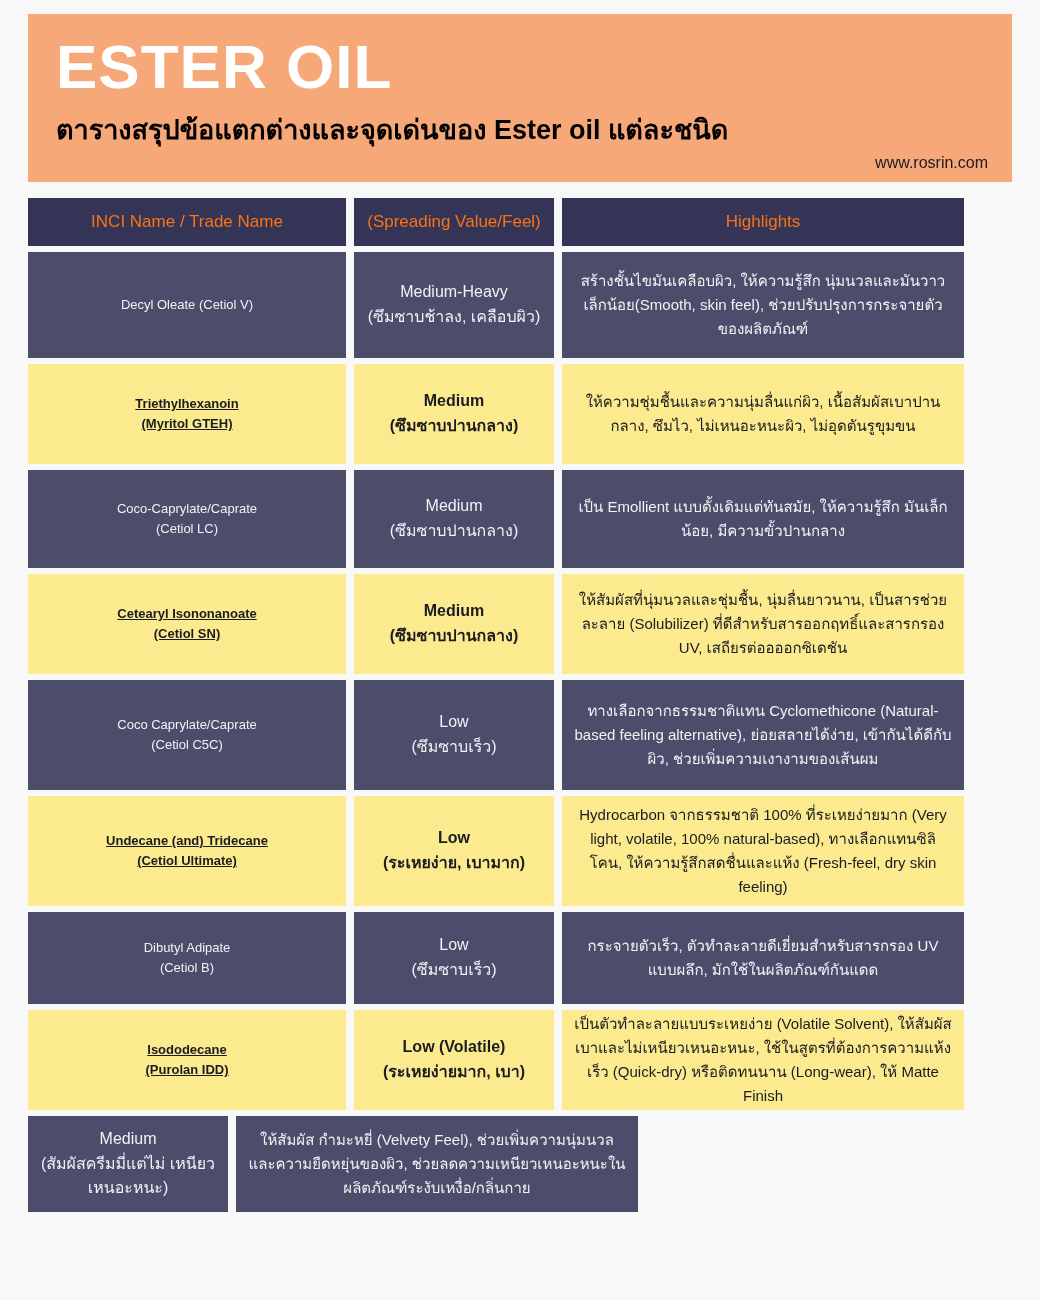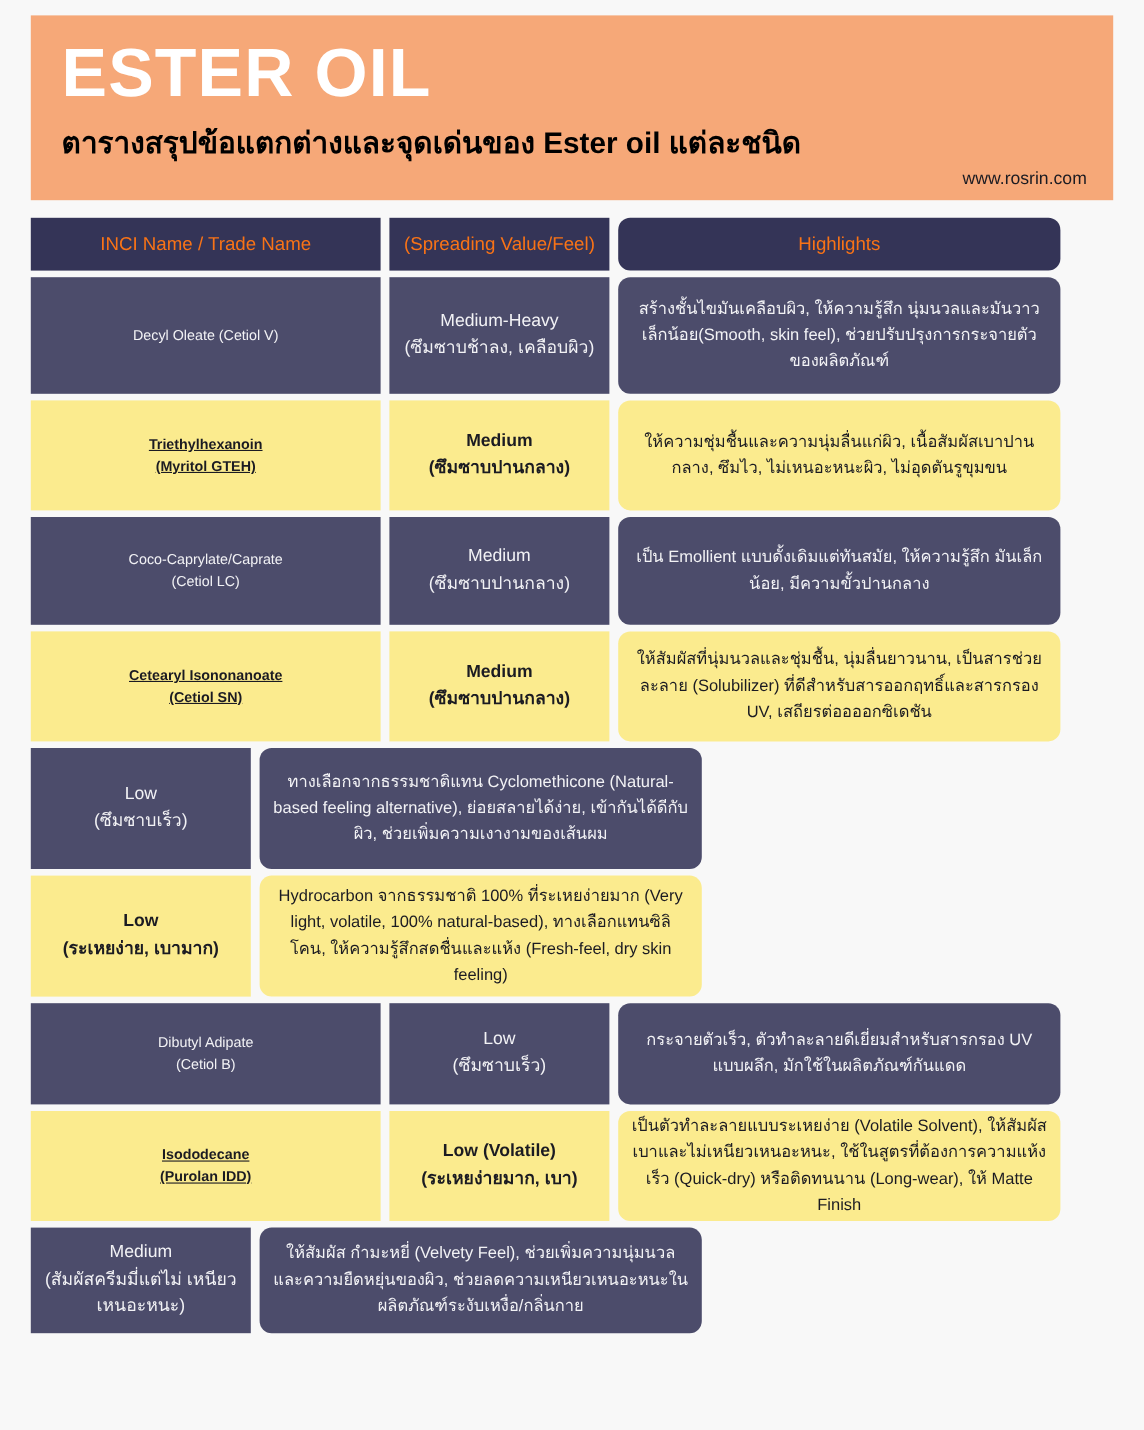--- a/index.html
+++ b/index.html
@@ -67,21 +67,21 @@
     box-sizing: border-box;
     display: flex;
     flex-direction: column;
     align-items: center;
     justify-content: center;
     text-align: center;
     padding: 10px 12px;
   }
   .col-1 { width: 318px; flex: none; }
   .col-2 { width: 200px; flex: none; }
-  .col-3 { width: 402px; flex: none; border-radius: 11px; }
+  .col-3 { width: 402px; flex: none; }
 
   
   .row-header .cell {
     background: #343457;
     height: 48px;
     padding: 0 10px;
   }
   .row-header .cell span {
     color: #f97316;
     font-size: 17px;
@@ -206,30 +206,38 @@
     <div class="cell col-2">
       <div class="feel-text">Medium</div>
       <div class="feel-text">(ซึมซาบปานกลาง)</div>
     </div>
     <div class="cell col-3">
       <div class="hl-text">ให้สัมผัสที่นุ่มนวลและชุ่มชื้น, นุ่มลื่นยาวนาน, เป็นสารช่วยละลาย (Solubilizer) ที่ดีสำหรับสารออกฤทธิ์และสารกรอง UV, เสถียรต่ออออกซิเดชัน</div>
     </div>
   </div>
 
   <div class="row row-dark h-110">
+    <div class="cell col-1">
+      <div class="name-text">Coco Caprylate/Caprate</div>
+      <div class="name-text">(Cetiol C5C)</div>
+    </div>
     <div class="cell col-2">
       <div class="feel-text">Low</div>
       <div class="feel-text">(ซึมซาบเร็ว)</div>
     </div>
     <div class="cell col-3">
       <div class="hl-text">ทางเลือกจากธรรมชาติแทน Cyclomethicone (Natural-based feeling alternative), ย่อยสลายได้ง่าย, เข้ากันได้ดีกับผิว, ช่วยเพิ่มความเงางามของเส้นผม</div>
     </div>
   </div>
 
   <div class="row row-light h-110">
+    <div class="cell col-1">
+      <div class="name-text">Undecane (and) Tridecane</div>
+      <div class="name-text">(Cetiol Ultimate)</div>
+    </div>
     <div class="cell col-2">
       <div class="feel-text">Low</div>
       <div class="feel-text">(ระเหยง่าย, เบามาก)</div>
     </div>
     <div class="cell col-3">
       <div class="hl-text">Hydrocarbon จากธรรมชาติ 100% ที่ระเหยง่ายมาก (Very light, volatile, 100% natural-based), ทางเลือกแทนซิลิโคน, ให้ความรู้สึกสดชื่นและแห้ง (Fresh-feel, dry skin feeling)</div>
     </div>
   </div>
 
   <div class="row row-dark h-92">

